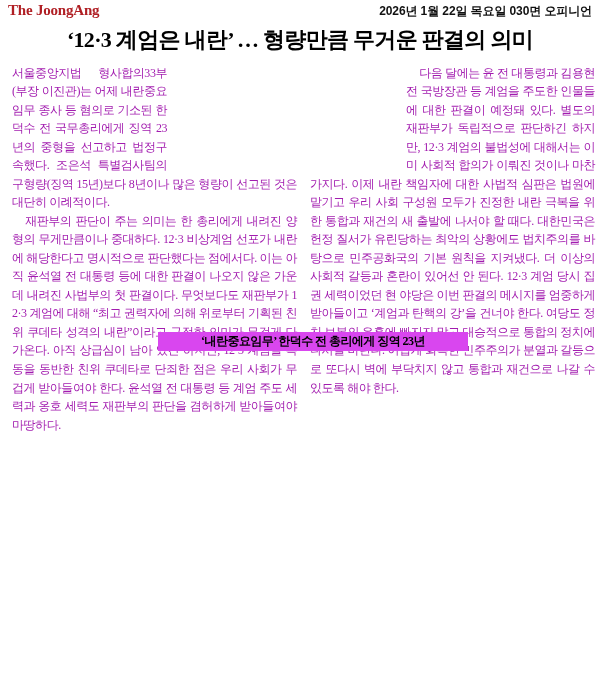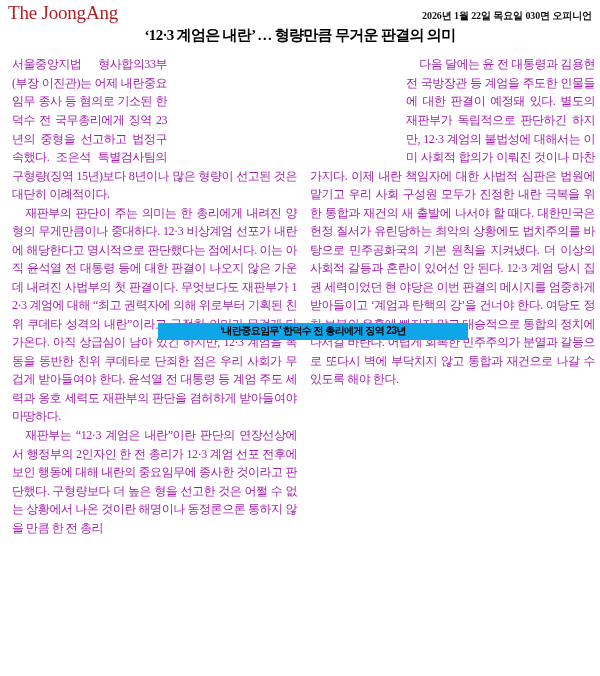--- a/index.html
+++ b/index.html
@@ -24,43 +24,43 @@
 
   
   .masthead-row {
     display: flex;
     align-items: baseline;
     justify-content: space-between;
     height: 16px;
   }
   .brand {
     font-family: "Liberation Serif", "DejaVu Serif", serif;
-    font-weight: normal;
-    font-size: 19px;
+    font-weight: bold;
+    font-size: 15px;
     letter-spacing: -0.2px;
     color: #b01f24;
     line-height: 1;
     white-space: nowrap;
   }
   .dateline {
-    font-family: Liberation Serif, serif;
+    font-family: Liberation Sans, sans-serif;
     font-weight: bold;
-    font-size: 10px;
+    font-size: 12px;
     color: #111111;
     white-space: nowrap;
     letter-spacing: -0.1px;
   }
 
   
   .headline {
     margin: 8px 0 0 0;
     text-align: center;
     font-family: "Liberation Serif", "DejaVu Serif", serif;
     font-weight: bold;
-    font-size: 15px;
+    font-size: 22px;
     letter-spacing: -0.7px;
     line-height: 1.16;
     color: #000000;
     white-space: nowrap;
   }
 
   
   .body-wrap {
     position: relative;
     margin-top: 11px;
@@ -102,27 +102,27 @@
     shape-outside: inset(0);
   }
 
   
   .pullquote {
     position: absolute;
     left: 150px;
     top: 268px;
     width: 310px;
     text-align: center;
-    font-family: Liberation Sans, sans-serif;
+    font-family: Liberation Serif, serif;
     font-weight: bold;
-    font-size: 10px;
+    font-size: 12px;
     line-height: 1.62;
     letter-spacing: -0.55px;
     color: #000000;
-    background: #0ea5e9;
+    background: #d946ef;
     white-space: nowrap;
   }
   .pullquote .pq-line { display: block; }
 </style>
 </head>
 <body>
 
 <div class="page">
 
   <div class="masthead-row">
@@ -131,21 +131,20 @@
   </div>
 
   <h1 class="headline">‘12·3 계엄은 내란’ … 형량만큼 무거운 판결의 의미</h1>
 
   <div class="body-wrap">
 
     <div class="col col-left">
       <div class="spacer-left"></div>
       <p class="first">서울중앙지법 형사합의33부(부장 이진관)는 어제 내란중요임무 종사 등 혐의로 기소된 한덕수 전 국무총리에게 징역 23년의 중형을 선고하고 법정구속했다. 조은석 특별검사팀의 구형량(징역 15년)보다 8년이나 많은 형량이 선고된 것은 대단히 이례적이다.</p>
       <p>재판부의 판단이 주는 의미는 한 총리에게 내려진 양형의 무게만큼이나 중대하다. 12·3 비상계엄 선포가 내란에 해당한다고 명시적으로 판단했다는 점에서다. 이는 아직 윤석열 전 대통령 등에 대한 판결이 나오지 않은 가운데 내려진 사법부의 첫 판결이다. 무엇보다도 재판부가 12·3 계엄에 대해 “최고 권력자에 의해 위로부터 기획된 친위 쿠데타 성격의 내란”이라고 규정한 의미가 무겁게 다가온다. 아직 상급심이 남아 있긴 하지만, 12·3 계엄을 폭동을 동반한 친위 쿠데타로 단죄한 점은 우리 사회가 무겁게 받아들여야 한다. 윤석열 전 대통령 등 계엄 주도 세력과 옹호 세력도 재판부의 판단을 겸허하게 받아들여야 마땅하다.</p>
-      <p>재판부는 “12·3 계엄은 내란”이란 판단의 연장선상에서 행정부의 2인자인 한 전 총리가 12·3 계엄 선포 전후에 보인 행동에 대해 내란의 중요임무에 종사한 것이라고 판단했다. 구형량보다 더 높은 형을 선고한 것은 어쩔 수 없는 상황에서 나온 것이란 해명이나 동정론으론 통하지 않을 만큼 한 전 총리</p>
     </div>
 
     <div class="col col-right">
       <div class="spacer-right"></div>
       <p>다음 달에는 윤 전 대통령과 김용현 전 국방장관 등 계엄을 주도한 인물들에 대한 판결이 예정돼 있다. 별도의 재판부가 독립적으로 판단하긴 하지만, 12·3 계엄의 불법성에 대해서는 이미 사회적 합의가 이뤄진 것이나 마찬가지다. 이제 내란 책임자에 대한 사법적 심판은 법원에 맡기고 우리 사회 구성원 모두가 진정한 내란 극복을 위한 통합과 재건의 새 출발에 나서야 할 때다. 대한민국은 헌정 질서가 유린당하는 최악의 상황에도 법치주의를 바탕으로 민주공화국의 기본 원칙을 지켜냈다. 더 이상의 사회적 갈등과 혼란이 있어선 안 된다. 12·3 계엄 당시 집권 세력이었던 현 야당은 이번 판결의 메시지를 엄중하게 받아들이고 ‘계엄과 탄핵의 강’을 건너야 한다. 여당도 정치 보복의 유혹에 빠지지 말고 대승적으로 통합의 정치에 나서길 바란다. 어렵게 회복한 민주주의가 분열과 갈등으로 또다시 벽에 부닥치지 않고 통합과 재건으로 나갈 수 있도록 해야 한다.</p>
     </div>
 
     <div class="pullquote">
       <span class="pq-line">‘내란중요임무’ 한덕수 전 총리에게 징역 23년</span>
     </div>

